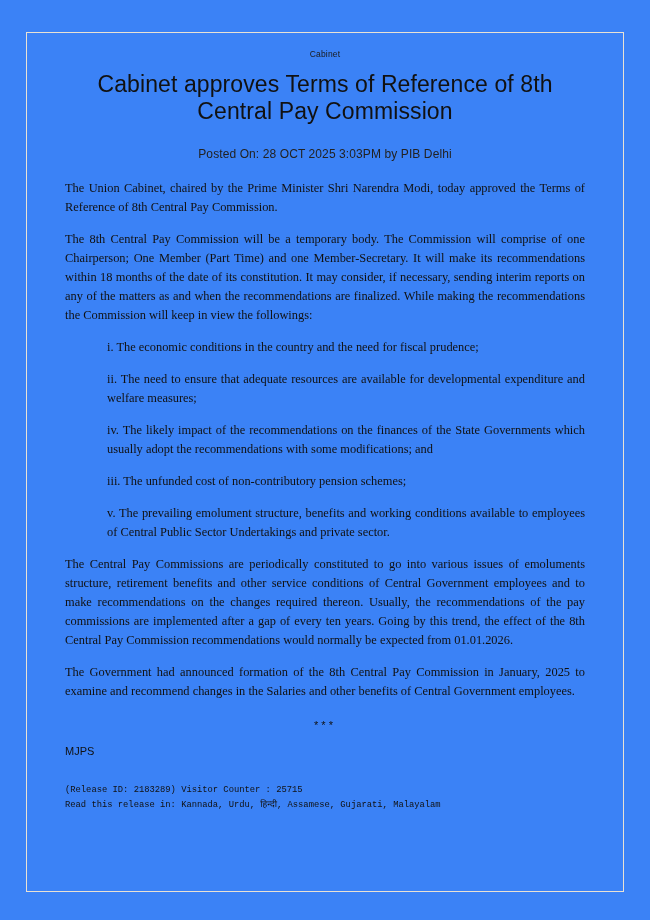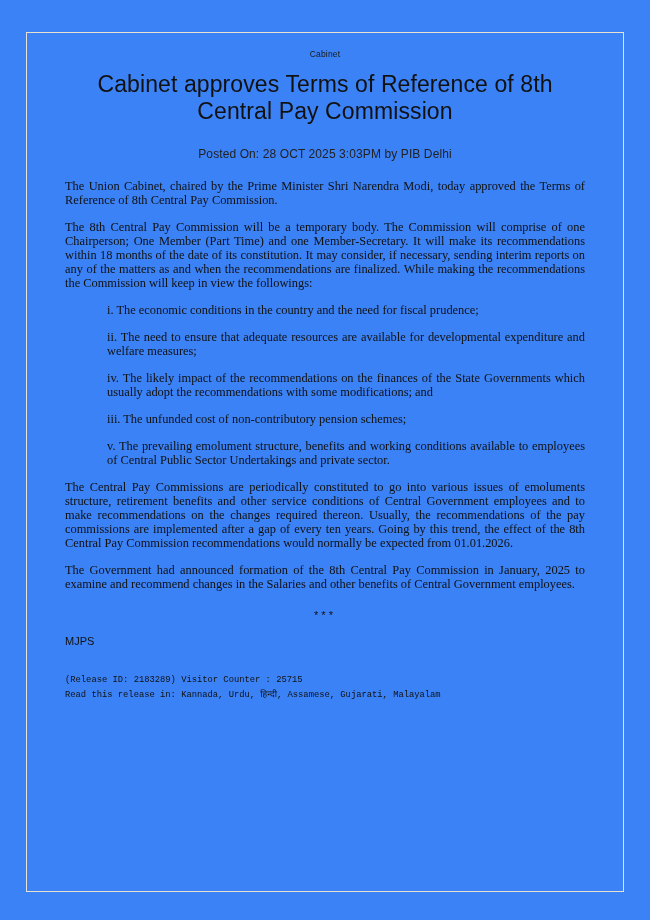--- a/index.html
+++ b/index.html
@@ -61,21 +61,21 @@
     font-family: "Liberation Sans", sans-serif;
     font-size: 12px;
     color: #222;
     margin-top: 22px;
     letter-spacing: .1px;
   }
   .body {
     margin-top: 18px;
     font-family: "Liberation Serif", serif;
     font-size: 12.4px;
-    line-height: 14px;
+    line-height: 19px;
     color: #111;
     text-align: justify;
   }
   .body p { margin: 0 0 13px 0; }
   .list {
     margin: 0 0 0 0;
     padding: 0;
   }
   .list p {
     margin: 0 0 13px 0;

